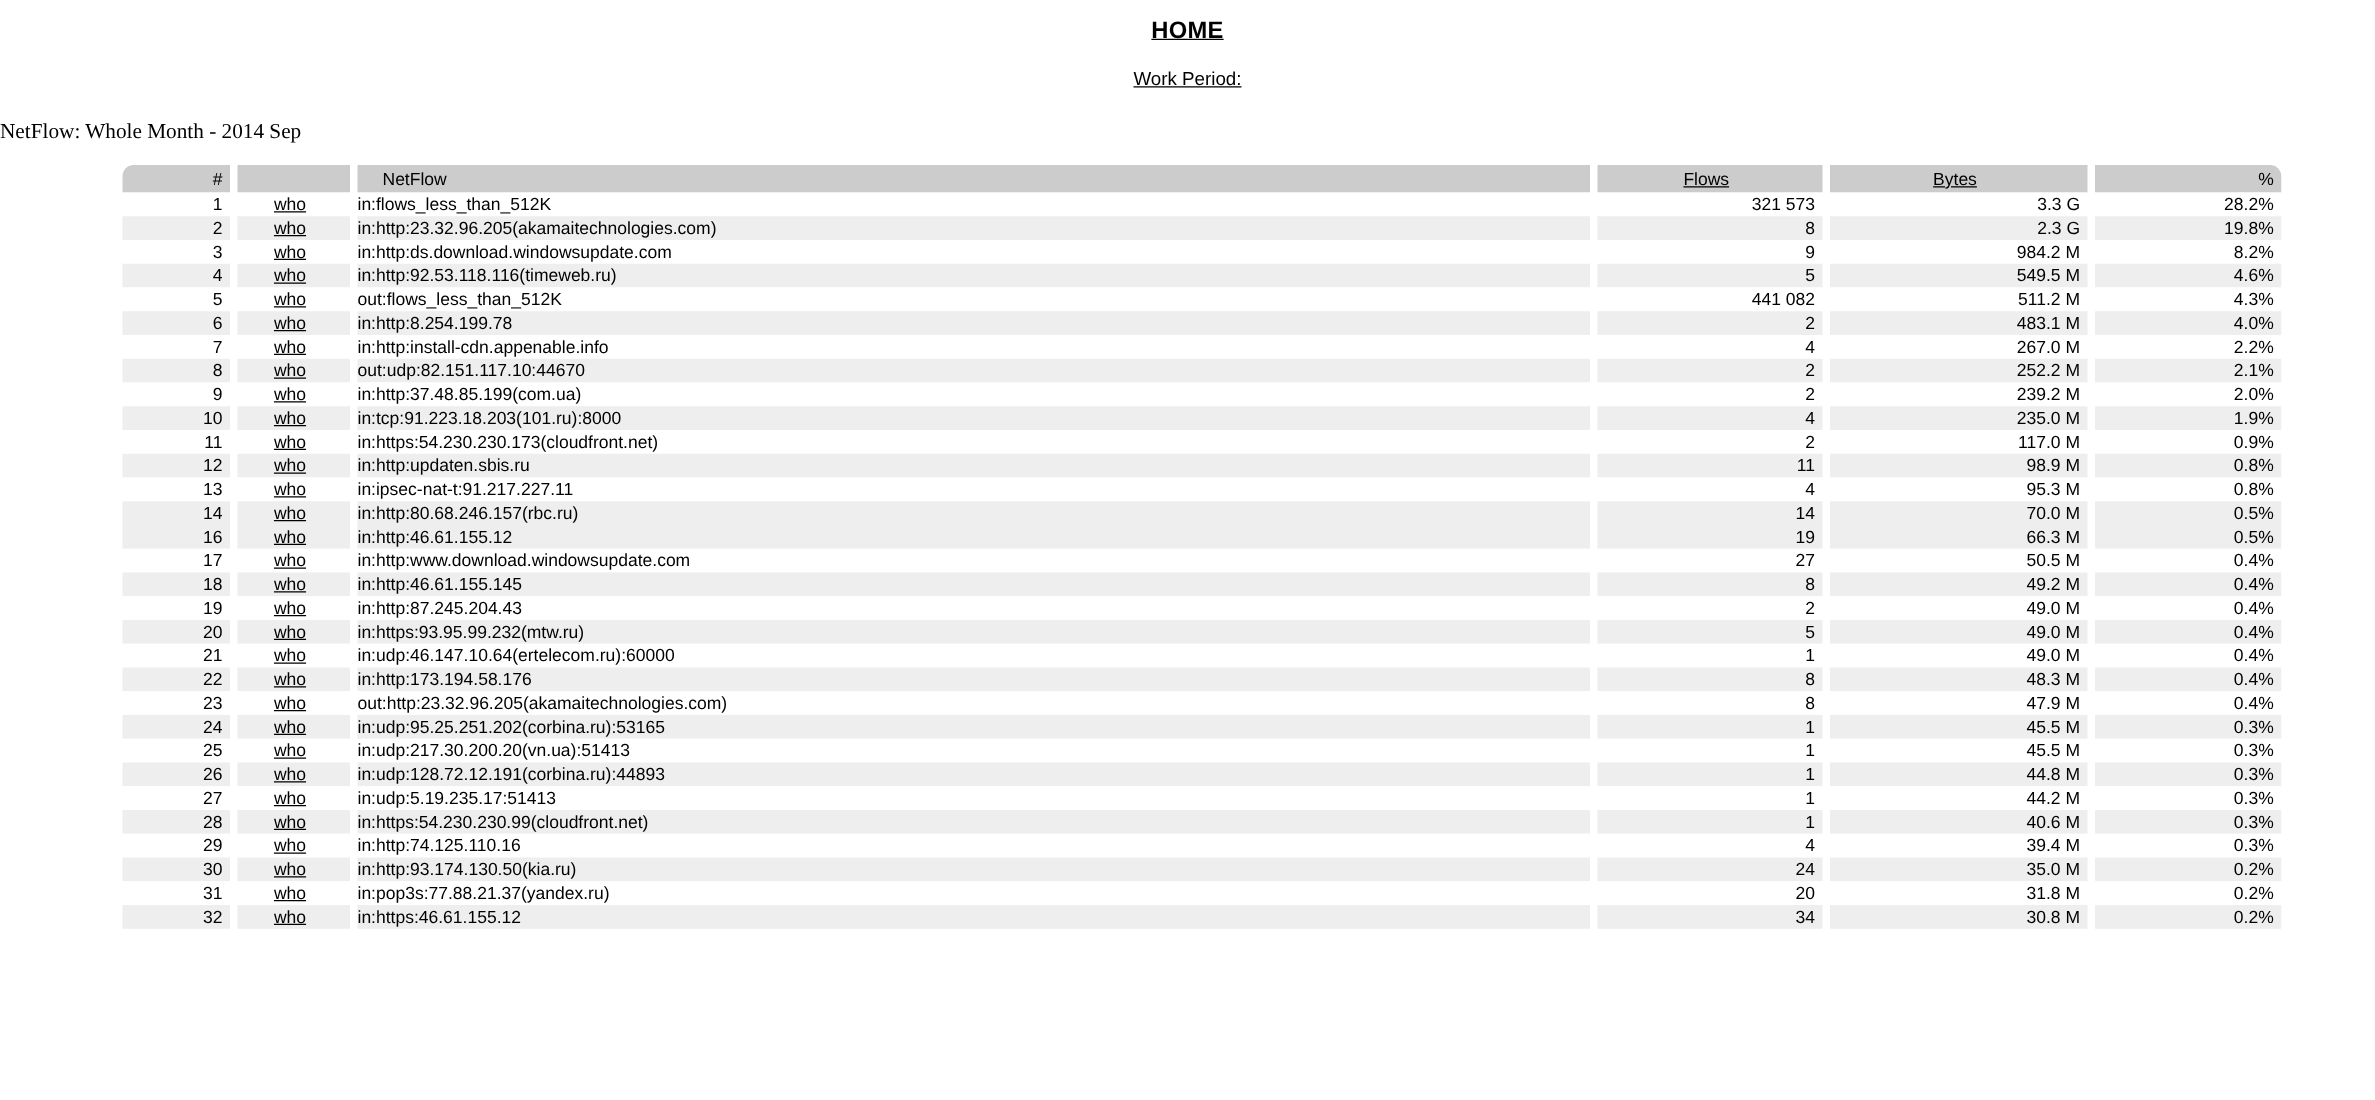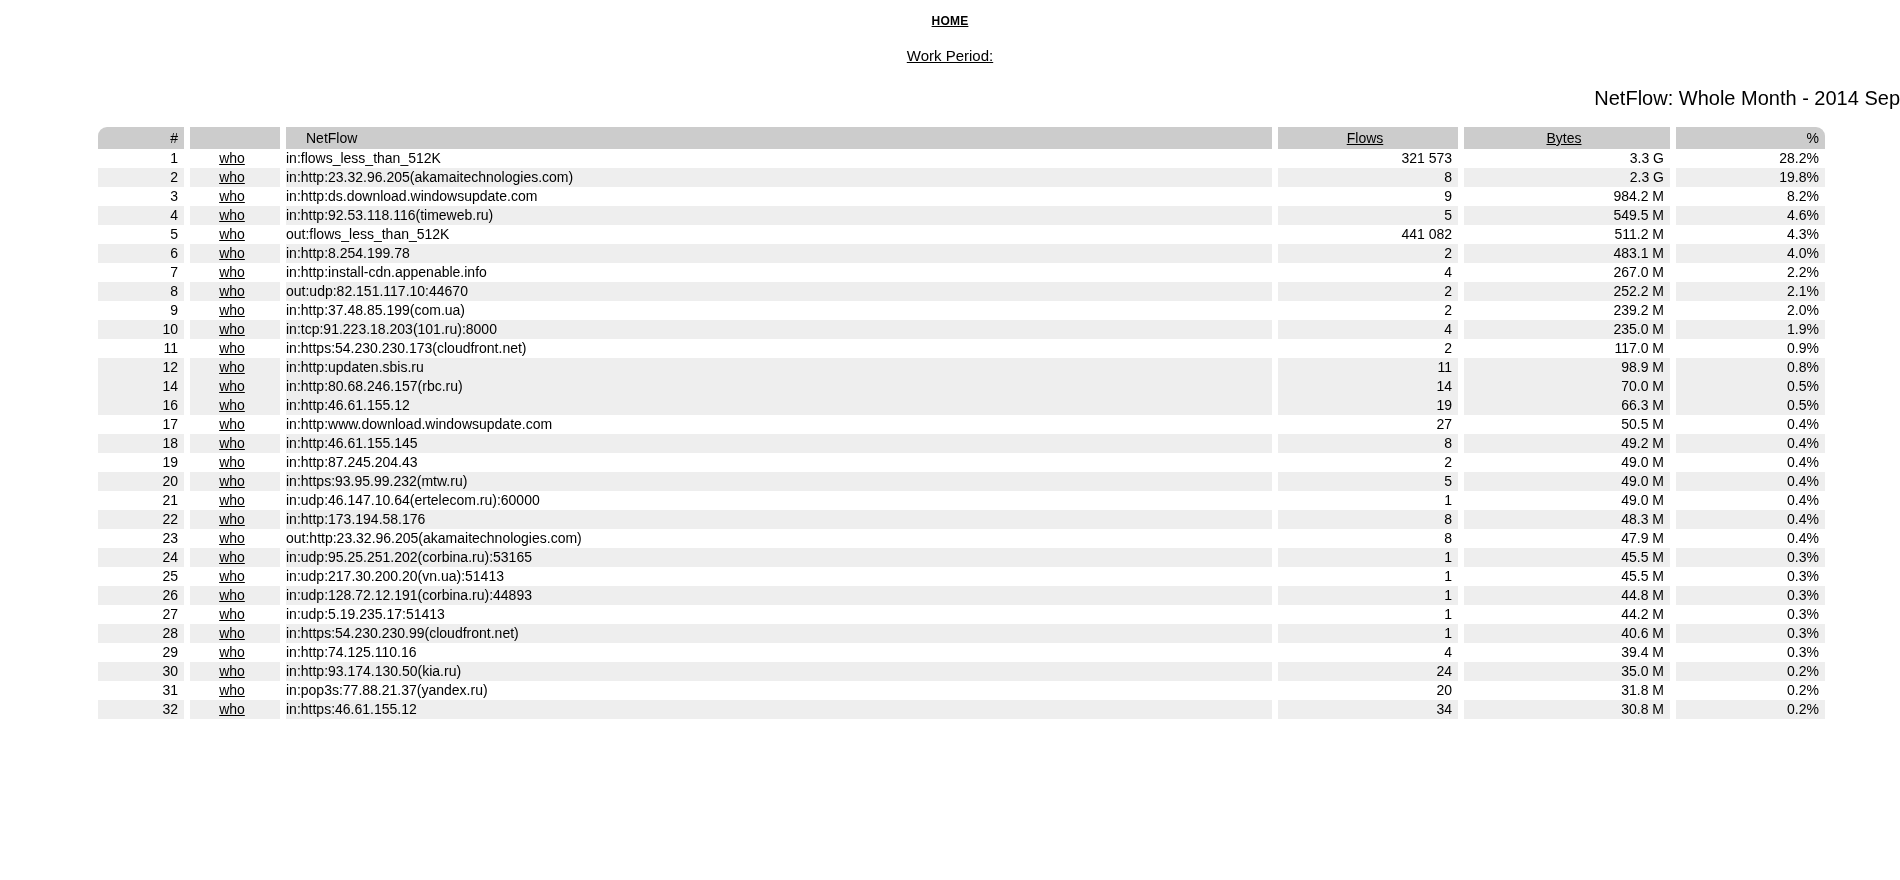--- a/index.html
+++ b/index.html
@@ -11,38 +11,39 @@
   body {
     width: 1900px;
     height: 880px;
     font-family: "Liberation Sans", sans-serif;
     color: #000000;
     overflow: hidden;
   }
 
   .page-title {
     text-align: center;
-    font-size: 12px;
+    font-size: 19px;
     font-weight: bold;
     text-decoration: underline;
     margin: 14px 0 0 0;
     letter-spacing: .2px;
   }
 
   .work-period {
     text-align: center;
     font-size: 15px;
     text-decoration: underline;
     margin: 19px 0 0 0;
   }
 
   .report-subtitle {
-    text-align: right;
-    font-size: 20px;
+    text-align: left;
+    font-size: 17px;
     margin: 23px 0 0 0;
+    font-family: Liberation Serif, serif;
   }
 
   .table-wrap {
     margin: 17px 0 0 98px;
     width: 1727px;
   }
 
   table.netflow {
     border-collapse: separate;
     border-spacing: 0;
@@ -311,20 +312,33 @@
           <td class="d-who"><a class="who-link">who</a></td>
           <td class="gapcell"></td>
           <td class="d-flow">in:http:updaten.sbis.ru</td>
           <td class="gapcell"></td>
           <td class="d-flows">11</td>
           <td class="gapcell"></td>
           <td class="d-bytes">98.9 M</td>
           <td class="gapcell"></td>
           <td class="d-pct">0.8%</td>
         </tr>
+        <tr class="plain">
+          <td class="d-rank">13</td>
+          <td class="gapcell"></td>
+          <td class="d-who"><a class="who-link">who</a></td>
+          <td class="gapcell"></td>
+          <td class="d-flow">in:ipsec-nat-t:91.217.227.11</td>
+          <td class="gapcell"></td>
+          <td class="d-flows">4</td>
+          <td class="gapcell"></td>
+          <td class="d-bytes">95.3 M</td>
+          <td class="gapcell"></td>
+          <td class="d-pct">0.8%</td>
+        </tr>
         <tr class="alt">
           <td class="d-rank">14</td>
           <td class="gapcell"></td>
           <td class="d-who"><a class="who-link">who</a></td>
           <td class="gapcell"></td>
           <td class="d-flow">in:http:80.68.246.157(rbc.ru)</td>
           <td class="gapcell"></td>
           <td class="d-flows">14</td>
           <td class="gapcell"></td>
           <td class="d-bytes">70.0 M</td>

